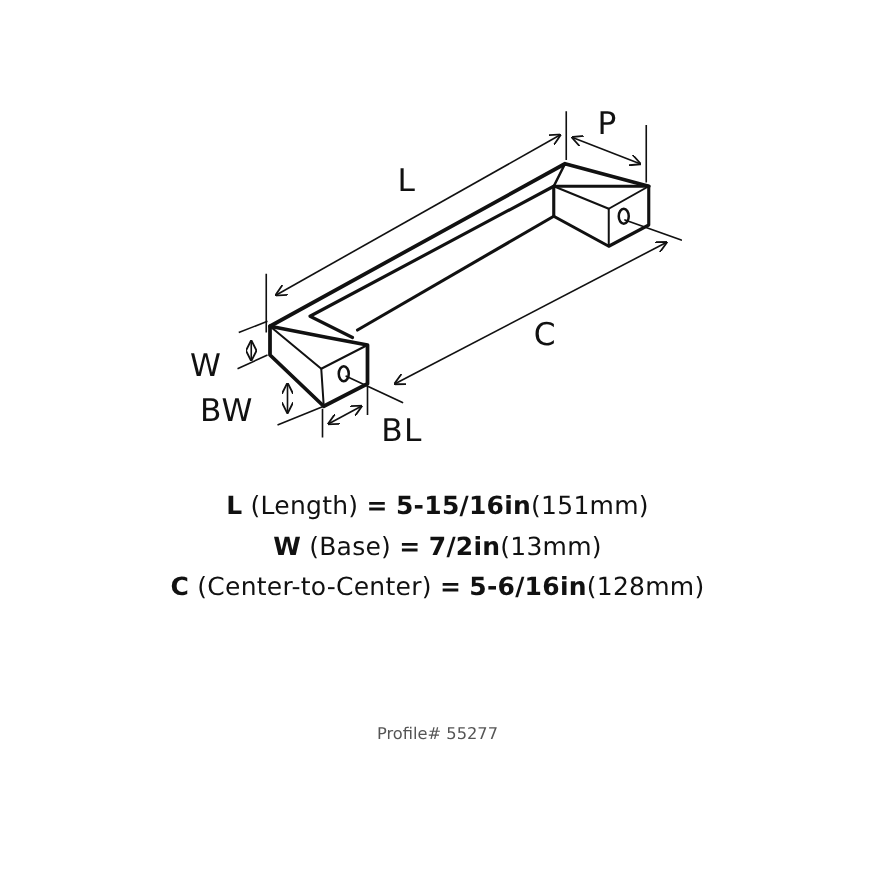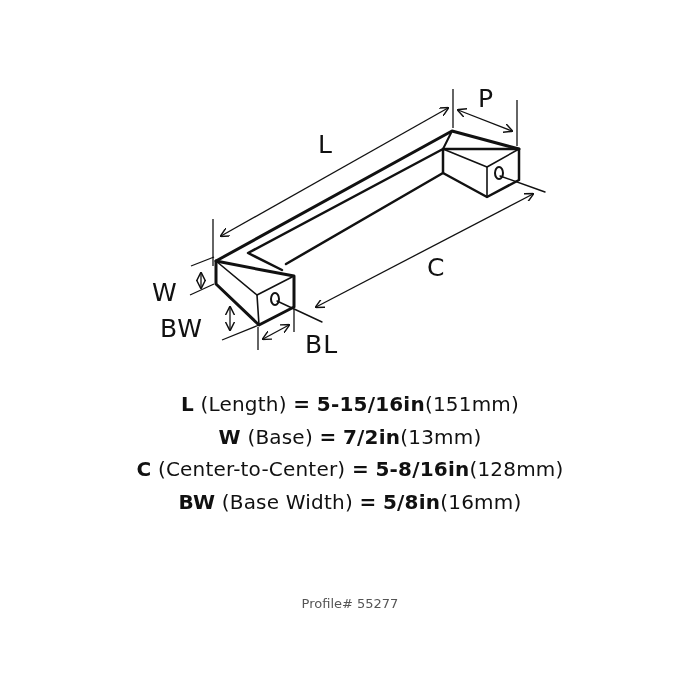--- a/index.html
+++ b/index.html
@@ -6,21 +6,21 @@
     body { width: 700px; height: 700px; position: relative; overflow: hidden; font-family: "DejaVu Sans", sans-serif; color: #111; }
     .diagram { position: absolute; left: 0; top: 0; width: 700px; height: 380px; }
     .lbl { position: absolute; font-family: "DejaVu Sans", sans-serif; font-size: 25px; font-weight: 400; color: #111; letter-spacing: 1px; }
     .specs { position: absolute; left: 0; top: 388px; width: 700px; text-align: center; }
     .spec-row { font-size: 20px; line-height: 32.5px; white-space: nowrap; color: #111; letter-spacing: 0.2px; }
     .spec-row .code { font-weight: 700; }
     .spec-row .name { font-weight: 400; }
     .spec-row .eq { font-weight: 700; }
     .spec-row .imp { font-weight: 700; }
     .spec-row .met { font-weight: 400; }
-    .profile { position: absolute; left: 0; top: 596px; width: 700px; text-align: center; font-size: 13px; color: #555; }
+    .profile { position: absolute; left: 0; top: 580px; width: 700px; text-align: center; font-size: 13px; color: #555; }
   </style>
 </head>
 <body>
 
 <div class="diagram">
   <svg width="700" height="380" viewBox="0 0 700 380">
     <defs>
       <marker id="ah" viewBox="0 0 10 10" refX="9" refY="5" markerWidth="7" markerHeight="7" orient="auto-start-reverse">
         <path d="M0,0 L10,5 L0,10" fill="none" stroke="#111" stroke-width="1.6"></path>
       </marker>
@@ -87,23 +87,17 @@
   <div class="spec-row">
     <span class="code">W</span>
     <span class="name">(Base)</span>
     <span class="eq">=</span>
     <span class="imp">7/2in</span><span class="met">(13mm)</span>
   </div>
   <div class="spec-row">
     <span class="code">C</span>
     <span class="name">(Center-to-Center)</span>
     <span class="eq">=</span>
-    <span class="imp">5-8/16in</span><span class="met">(128mm)</span>
-  </div>
-  <div class="spec-row">
-    <span class="code">BW</span>
-    <span class="name">(Base Width)</span>
-    <span class="eq">=</span>
-    <span class="imp">5/8in</span><span class="met">(16mm)</span>
+    <span class="imp">5-6/16in</span><span class="met">(128mm)</span>
   </div>
 </div>
 
 <div class="profile">Profile# 55277</div>
 
 </body></html>

